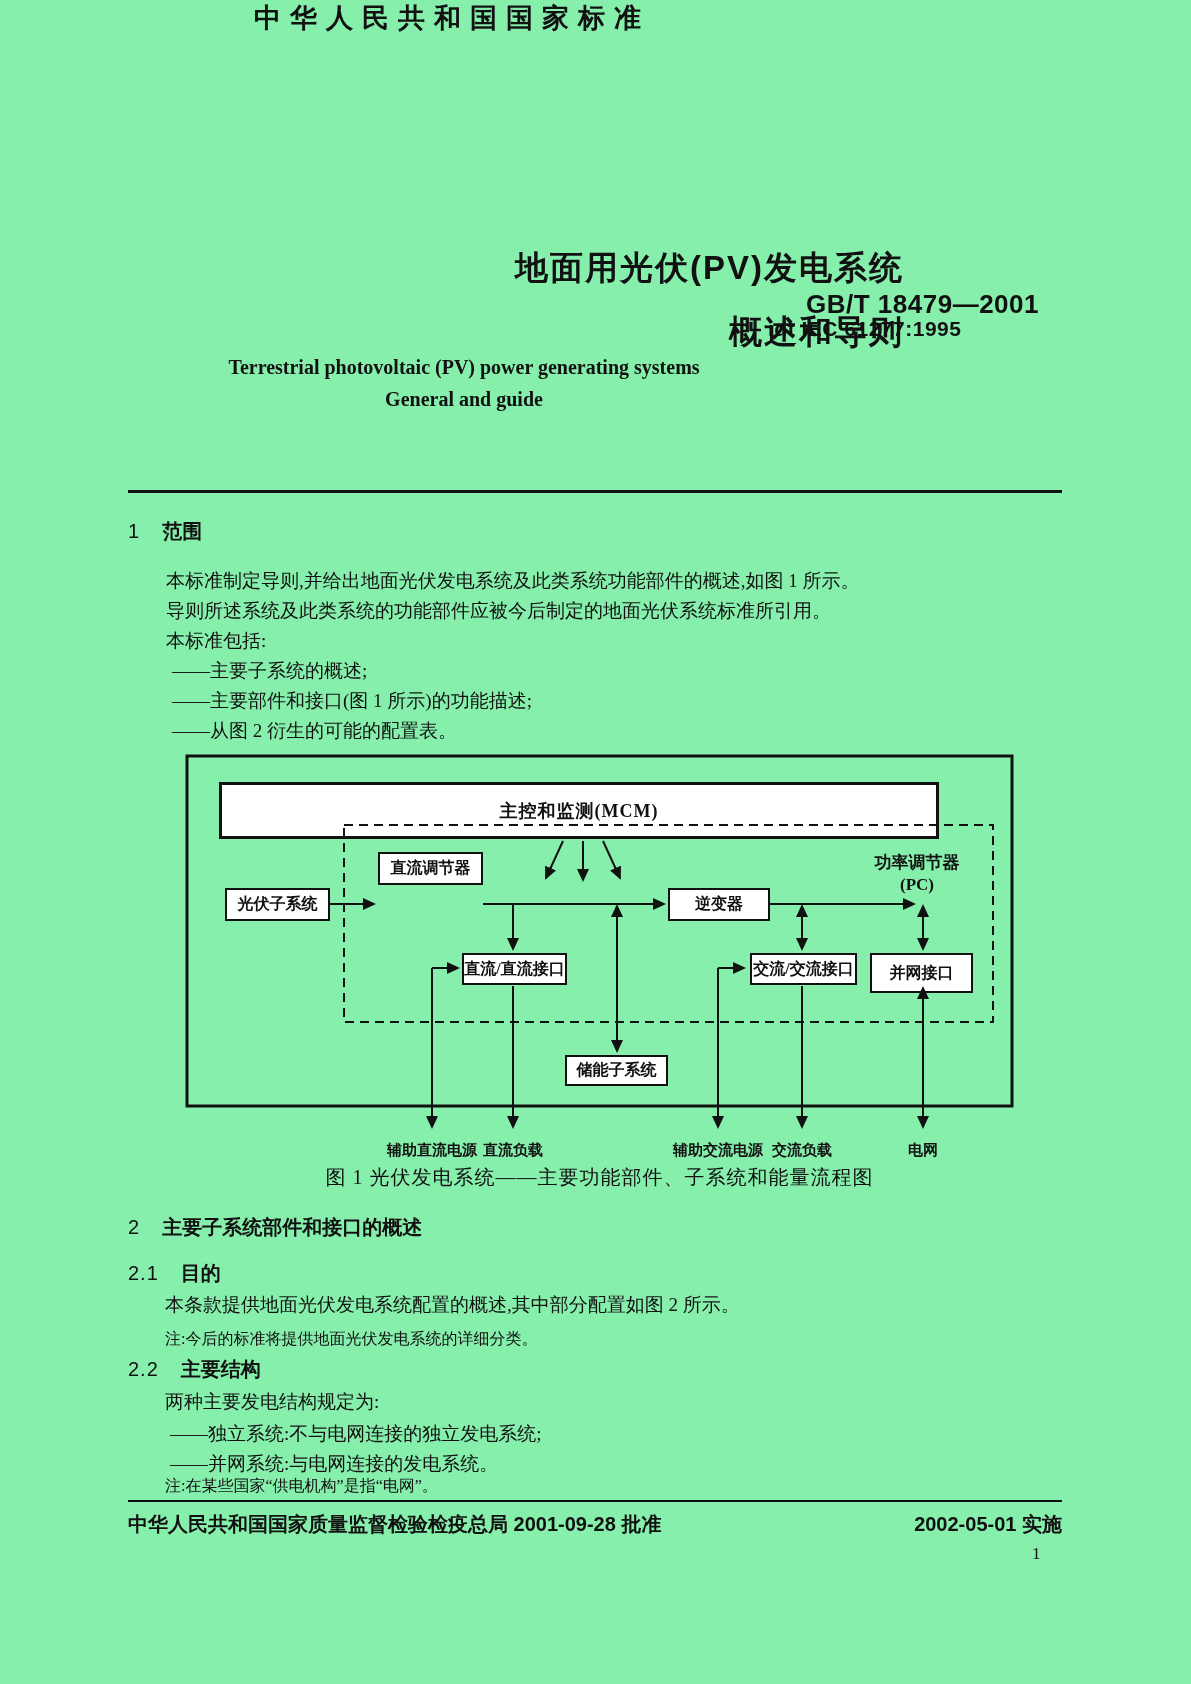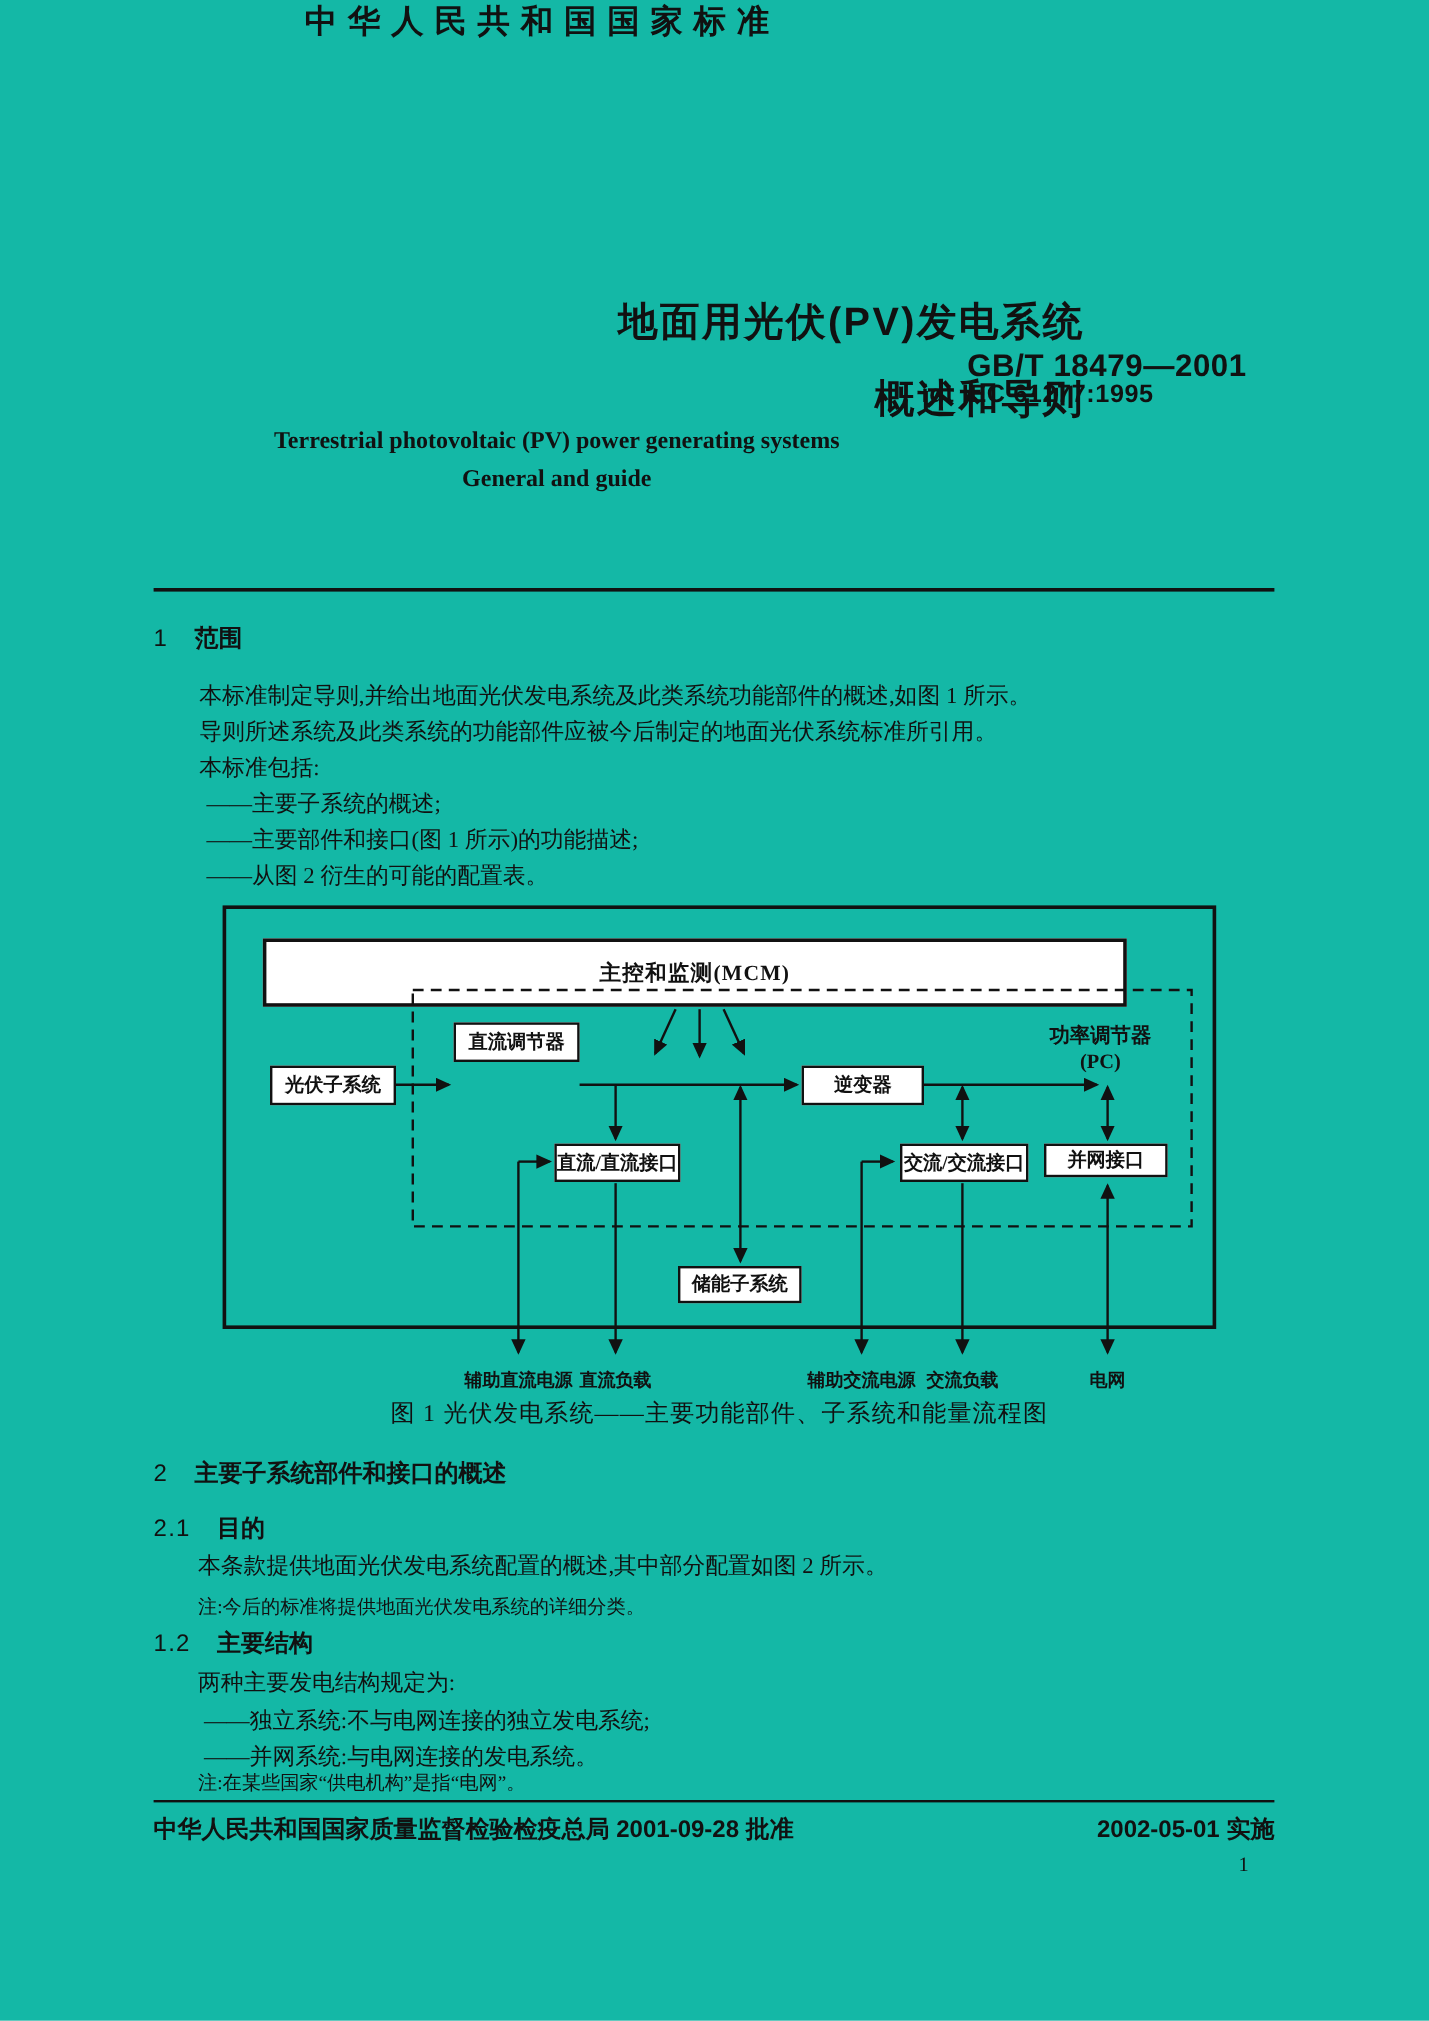--- a/index.html
+++ b/index.html
@@ -2,21 +2,21 @@
 <html><head>
 <meta charset="utf-8">
 <style>
   * { margin: 0; padding: 0; box-sizing: border-box; }
   html, body { background: #e8e8e8; }
   .page {
     position: relative;
     width: 1191px;
     height: 1684px;
     margin: 0 auto;
-    background: #14b8a6;
+    background: #86efac;
     color: #111;
     font-family: "Liberation Serif", "DejaVu Serif", serif;
     overflow: hidden;
   }
   .abs { position: absolute; }
 
   
   .std-header {
     left: 0; top: 170; width: 904px;
     text-align: center;
@@ -127,21 +127,21 @@
     <div class="line dash-item">——主要部件和接口(图 1 所示)的功能描述;</div>
     <div class="line dash-item">——从图 2 衍生的可能的配置表。</div>
   </div>
 
   <div class="fig-box thick" style="left:219px;top:782px;width:720px;height:57px">主控和监测(MCM)</div>
   <div class="fig-box" style="left:225px;top:888px;width:105px;height:33px">光伏子系统</div>
   <div class="fig-box" style="left:378px;top:852px;width:105px;height:33px">直流调节器</div>
   <div class="fig-box" style="left:668px;top:888px;width:102px;height:33px">逆变器</div>
   <div class="fig-box" style="left:462px;top:953px;width:105px;height:32px">直流/直流接口</div>
   <div class="fig-box" style="left:750px;top:953px;width:107px;height:32px">交流/交流接口</div>
-  <div class="fig-box" style="left:870px;top:953px;width:103px;height:28px">并网接口</div>
+  <div class="fig-box" style="left:870px;top:953px;width:103px;height:40px">并网接口</div>
   <div class="fig-box" style="left:565px;top:1055px;width:103px;height:31px">储能子系统</div>
 
   <svg class="abs fig-svg" width="1191" height="1684" viewBox="0 0 1191 1684">
     <defs>
       <marker id="ah" markerUnits="userSpaceOnUse" markerWidth="14" markerHeight="12" refX="11" refY="6" orient="auto-start-reverse">
         <path d="M0,0 L13,6 L0,12 Z" fill="#111"></path>
       </marker>
     </defs>
     <g stroke="#111" stroke-width="2" fill="none">
 
@@ -194,21 +194,21 @@
 
   <div class="abs h-sec" style="top:1214px">
     <span class="clause-num">2</span><span>主要子系统部件和接口的概述</span>
   </div>
   <div class="abs h-sec" style="top:1260px">
     <span class="clause-num">2.1</span><span>目的</span>
   </div>
   <div class="abs para" style="top:1292px">本条款提供地面光伏发电系统配置的概述,其中部分配置如图 2 所示。</div>
   <div class="abs note" style="top:1329px">注:今后的标准将提供地面光伏发电系统的详细分类。</div>
   <div class="abs h-sec" style="top:1356px">
-    <span class="clause-num">1.2</span><span>主要结构</span>
+    <span class="clause-num">2.2</span><span>主要结构</span>
   </div>
   <div class="abs para" style="top:1389px">两种主要发电结构规定为:</div>
   <div class="abs para" style="top:1421px;left:170px">——独立系统:不与电网连接的独立发电系统;</div>
   <div class="abs para" style="top:1451px;left:170px">——并网系统:与电网连接的发电系统。</div>
   <div class="abs note" style="top:1476px">注:在某些国家“供电机构”是指“电网”。</div>
 
   <div class="abs foot-rule"></div>
   <div class="abs foot foot-left">中华人民共和国国家质量监督检验检疫总局 2001-09-28 批准</div>
   <div class="abs foot foot-right">2002-05-01 实施</div>
   <div class="abs page-num">1</div>

